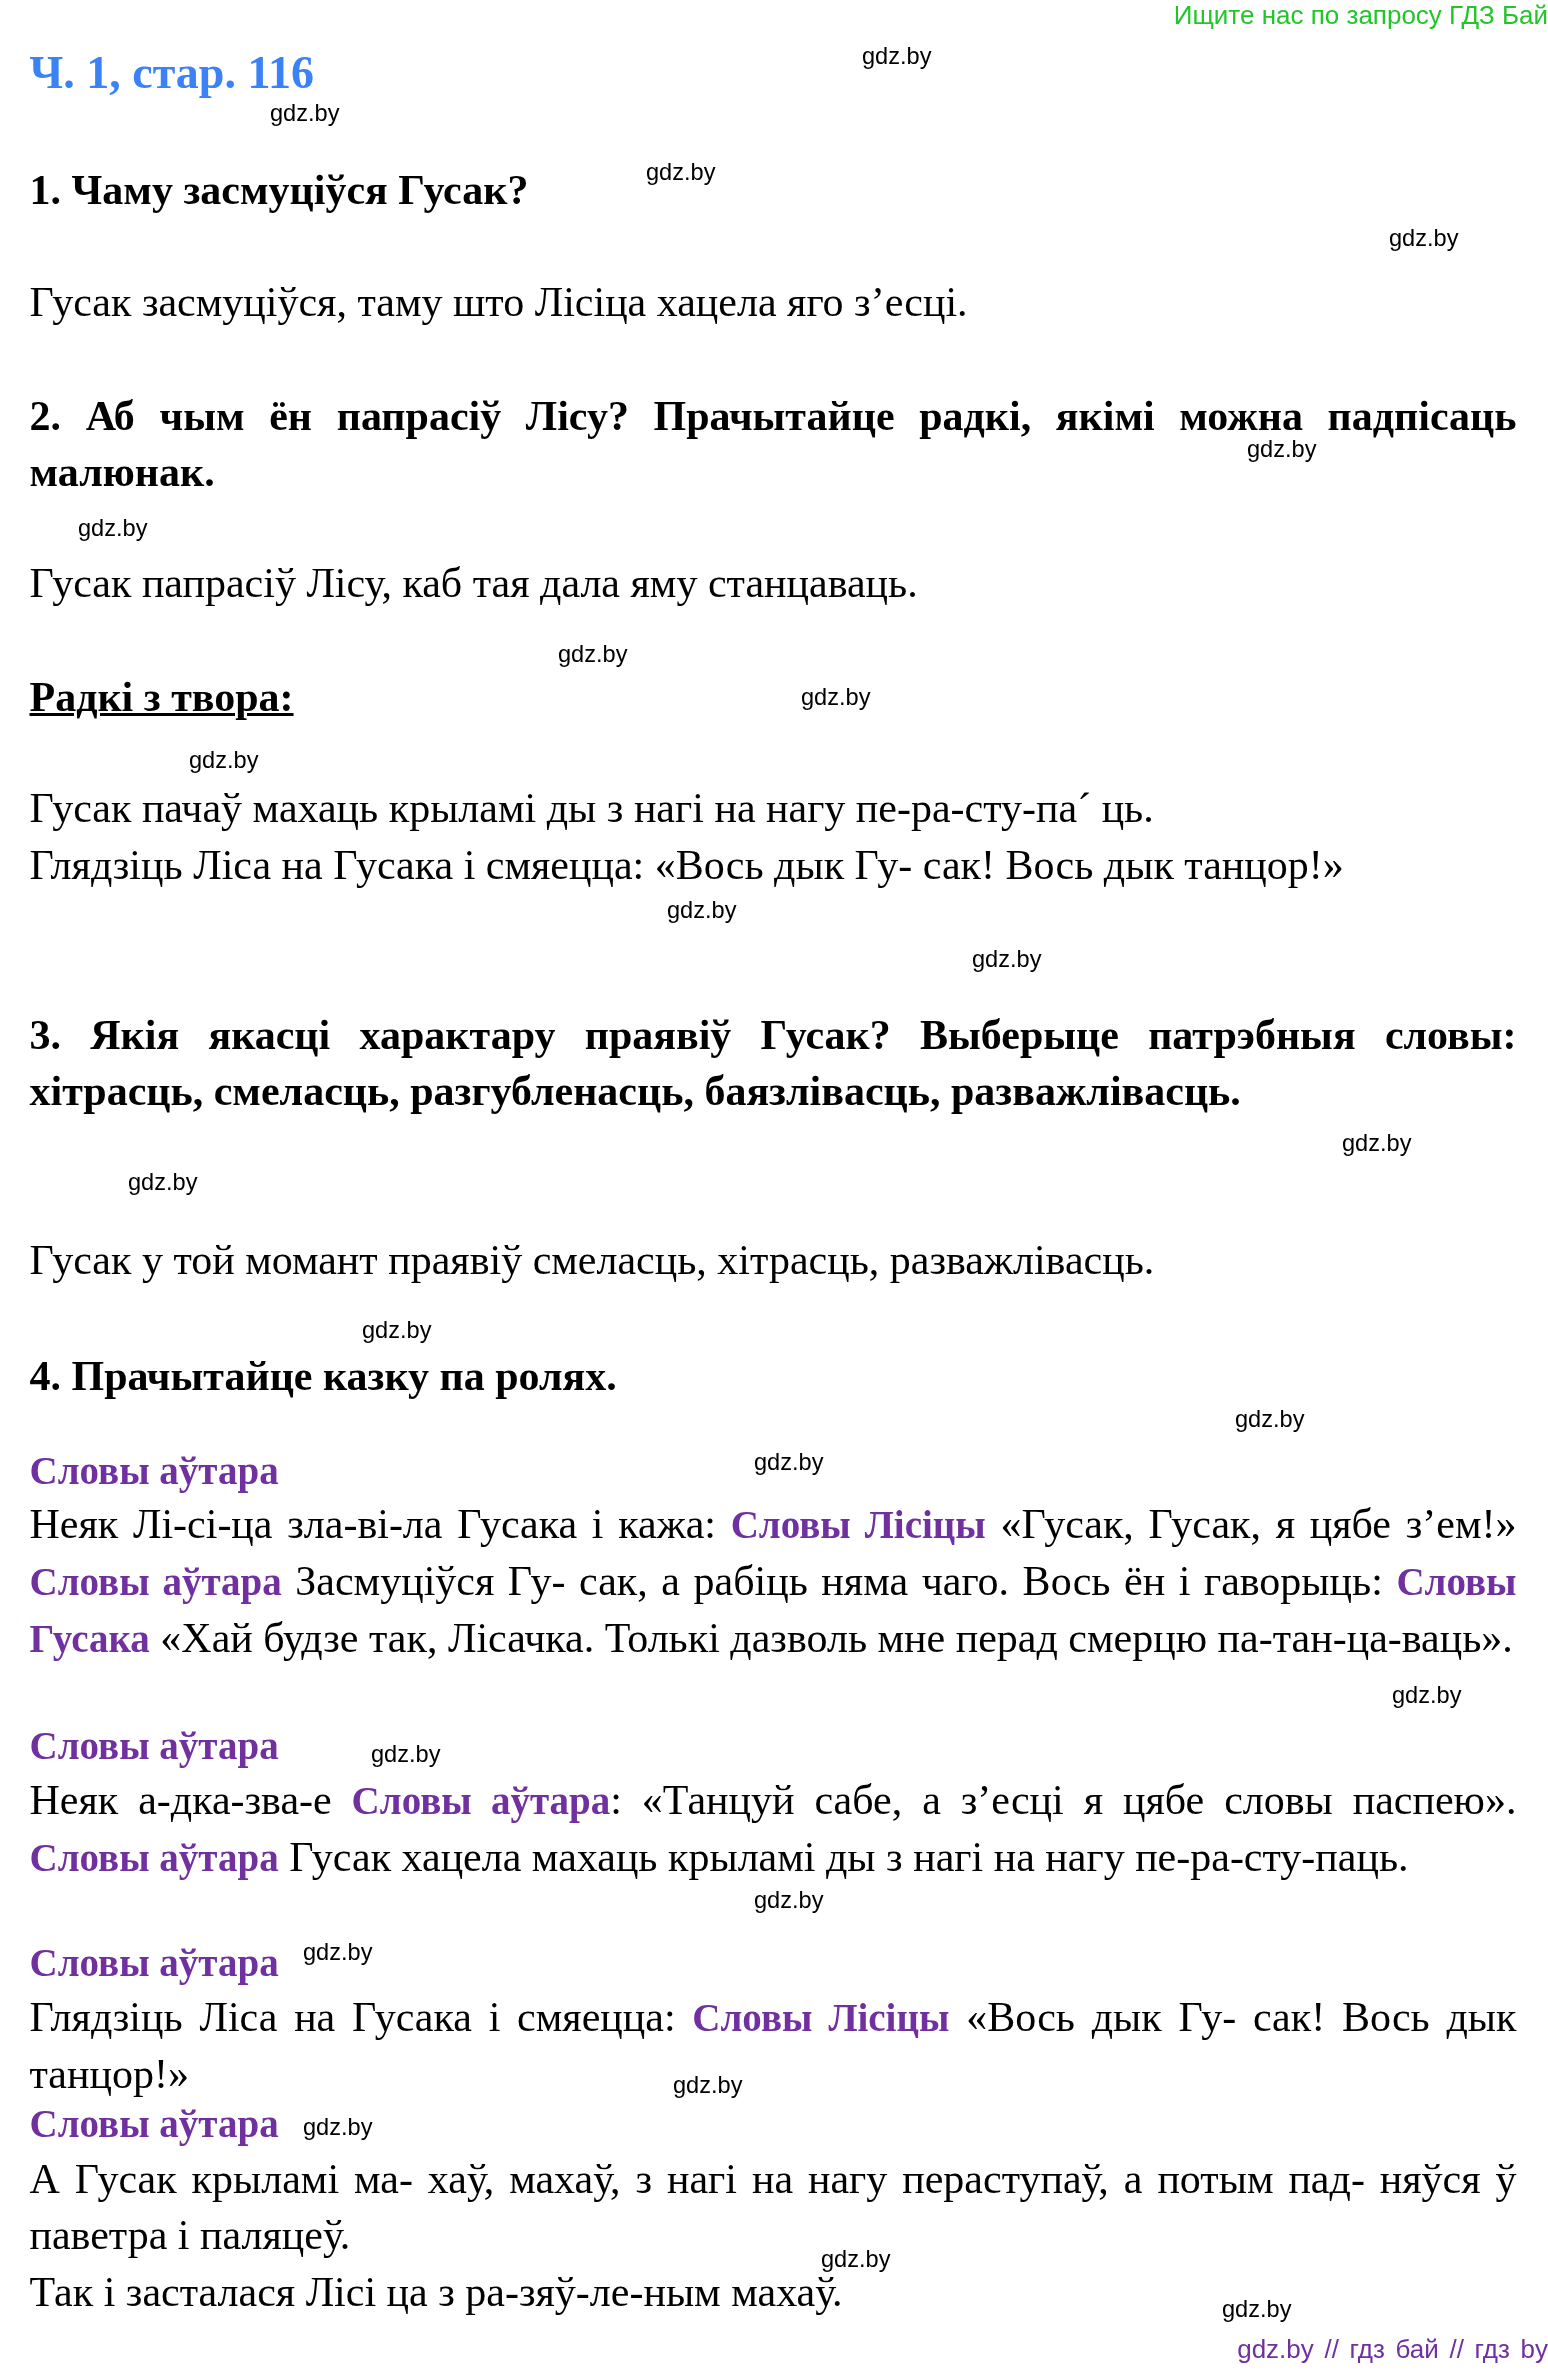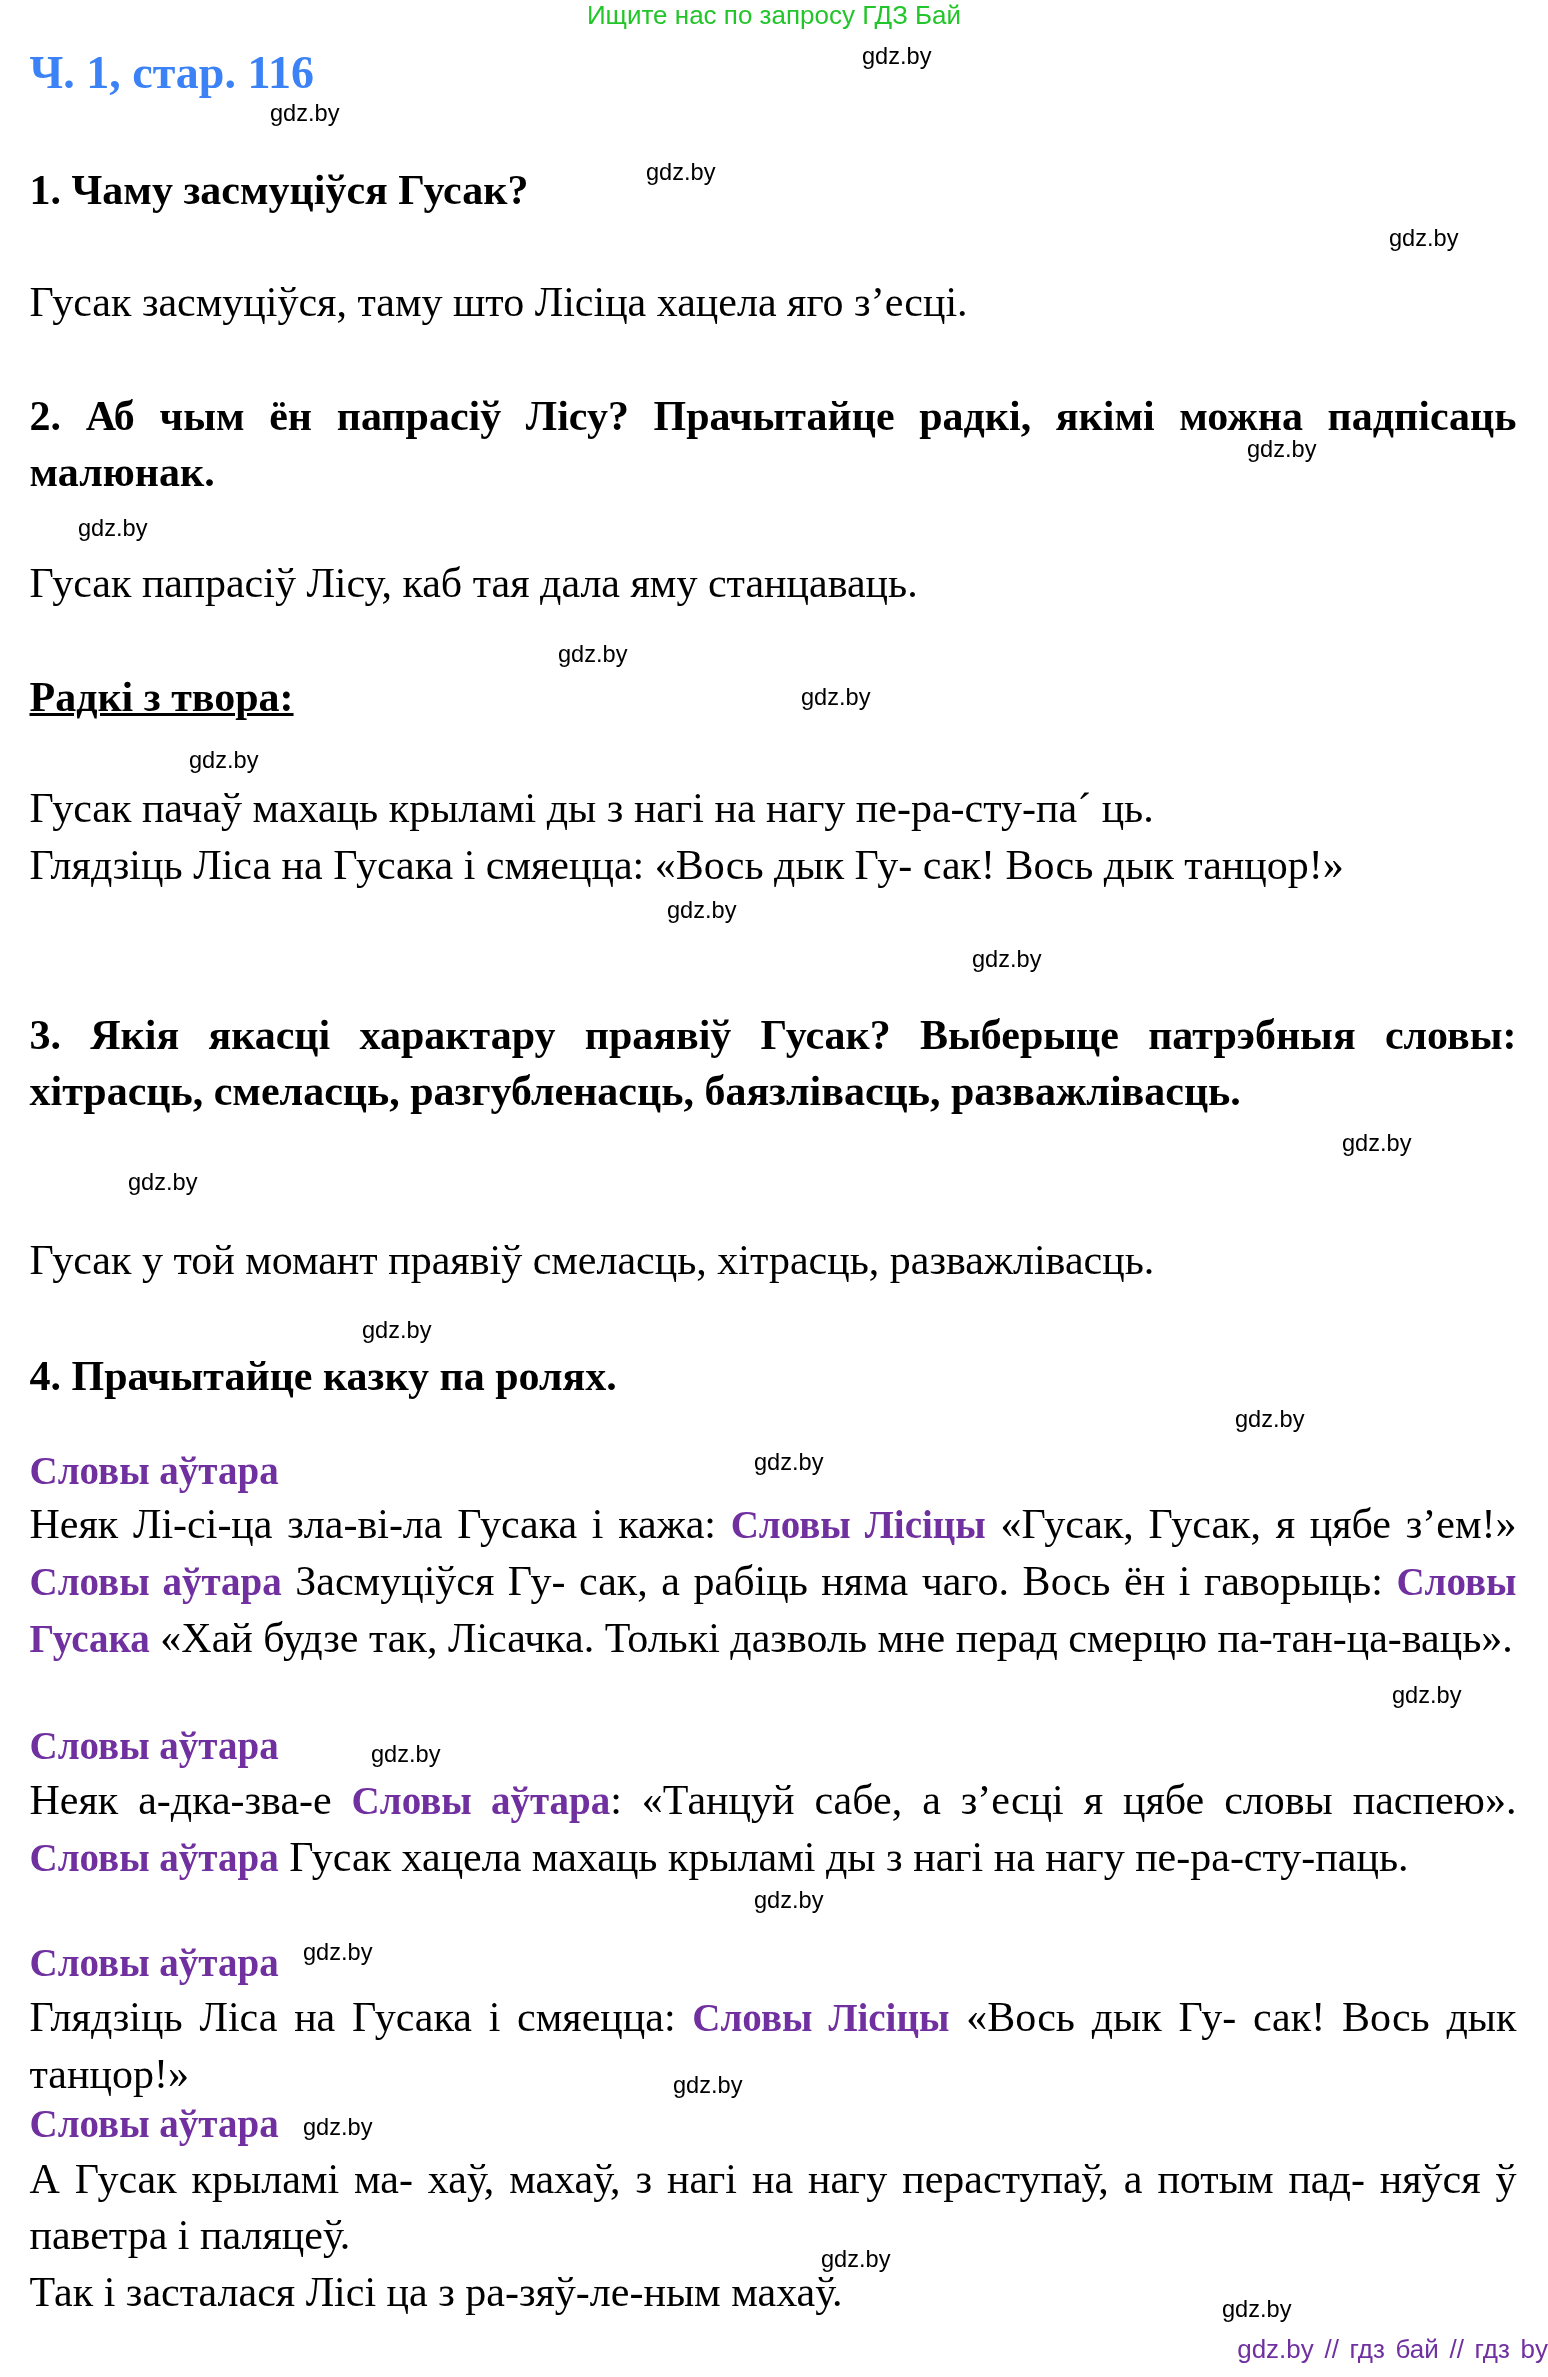--- a/index.html
+++ b/index.html
@@ -1,19 +1,19 @@
 <!DOCTYPE html>
 <html style="font-size:13.5px"><head>
 <meta charset="utf-8">
 <style>
   html, body { margin: 0; padding: 0; background: #ffffff; }
   body { width: 1548px; height: 2377px; position: relative; overflow: hidden;
          font-family: "Liberation Serif", "DejaVu Serif", serif; color: #000; }
   .abs { position: absolute; }
-  .top-banner { left: 0; width: 1548px; top: 0; text-align: center;
+  .top-banner { left: 0; width: 1548px; top: 0; text-align: right;
                 font-family: "Liberation Sans", sans-serif; font-size: 26px; color: #22c52a; line-height: 30px; }
   .wm { font-family: "Liberation Sans", sans-serif; font-size: 23.6px; color: #000; line-height: 25px; white-space: nowrap; }
   .title { left: 29.5px; top: 46px; font-size: 46px; font-weight: bold; color: #3b82f6; line-height: 54px; }
   .q { left: 29.5px; width: 1487px; font-size: 42px; font-weight: bold; line-height: 56px; text-align: justify; }
   .p { left: 29.5px; width: 1487px; font-size: 42px; line-height: 56px; text-align: justify; }
   .sub { left: 29.5px; font-size: 42px; font-weight: bold; text-decoration: underline; text-decoration-thickness: 3.4px; line-height: 52px; }
   .role { color: #7030a0; font-weight: bold; }
   .role-line { left: 29.5px; font-size: 39px; line-height: 49px; }
   .footer { left: 0; width: 1548px; top: 2334px; text-align: right; font-family: "Liberation Sans", sans-serif;
             font-size: 26px; color: #7030a0; line-height: 30px; word-spacing: 3.4px; }

